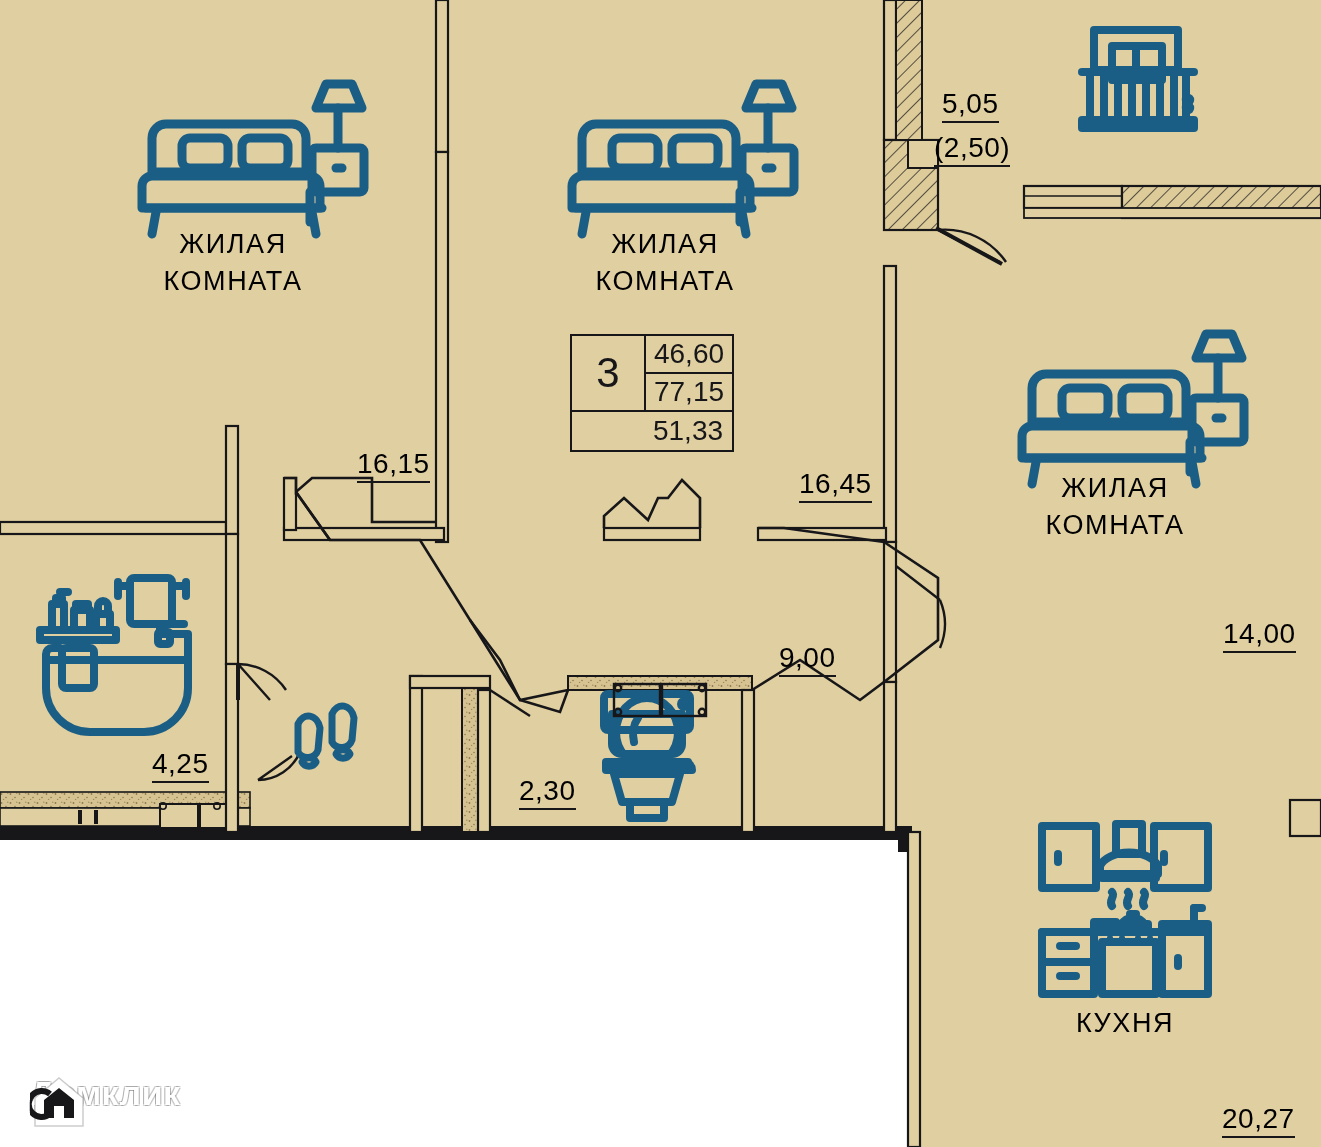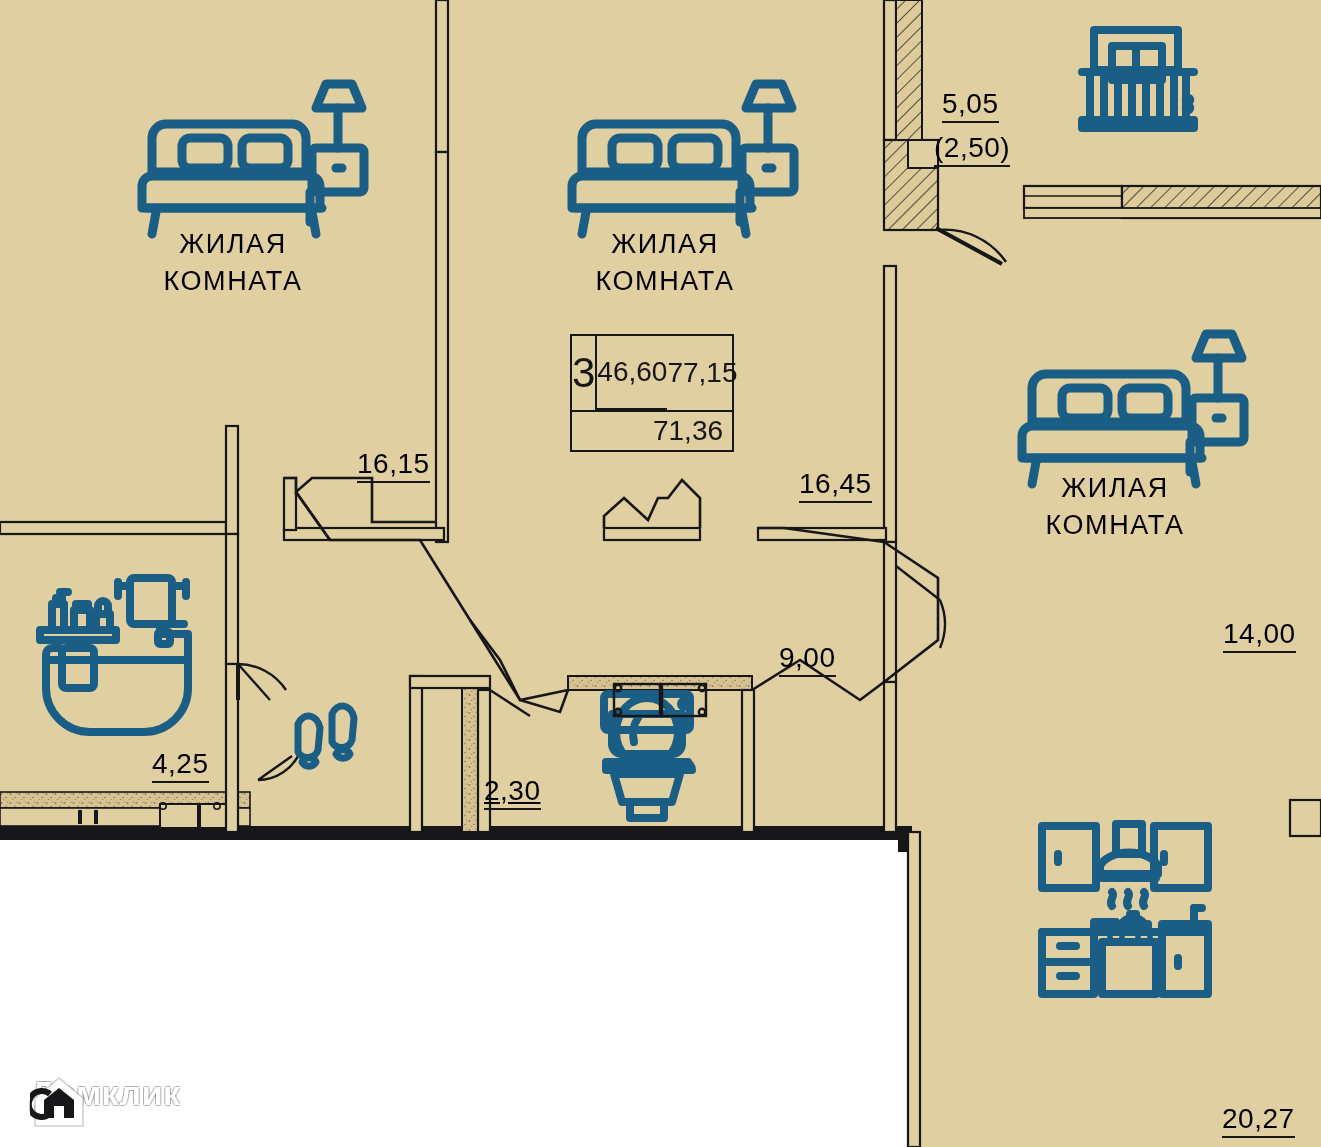--- a/index.html
+++ b/index.html
@@ -54,21 +54,21 @@
     border-right: 2.5px solid #17171a;
     display: flex;
     align-items: center;
     justify-content: center;
     font-size: 42px;
     color: #17171a;
   }
   .infobox .ib-areas {
     flex: 1 1 auto;
     display: flex;
-    flex-direction: row;
+    flex-direction: column;
   }
   .infobox .ib-cell {
     flex: 1 1 0;
     display: flex;
     align-items: center;
     justify-content: center;
     font-size: 28px;
     color: #17171a;
   }
   .infobox .ib-areas .ib-cell:first-child {
@@ -382,49 +382,52 @@
   <div class="txt room-label" style="left:530px; top:226px; width:270px;">
     <div>ЖИЛАЯ</div>
     <div>КОМНАТА</div>
   </div>
 
   <div class="txt room-label" style="left:980px; top:470px; width:270px;">
     <div>ЖИЛАЯ</div>
     <div>КОМНАТА</div>
   </div>
 
+  <div class="txt room-label" style="left:1010px; top:1005px; width:230px;">
+    <div>КУХНЯ</div>
+  </div>
 
   <div class="txt dim" style="left:942px; top:88px;">5,05</div>
   <div class="txt dim" style="left:934px; top:132px;">(2,50)</div>
 
   <div class="txt dim" style="left:357px; top:448px;">16,15</div>
 
   <div class="txt dim" style="left:799px; top:468px;">16,45</div>
 
   <div class="txt dim" style="left:1223px; top:618px;">14,00</div>
 
   <div class="txt dim" style="left:779px; top:618px;margin-top:24px;">9,00</div>
 
   <div class="txt dim" style="left:152px; top:748px;">4,25</div>
 
-  <div class="txt dim" style="left:484px; top:775px;text-decoration:underline;">2,30</div>
+  <div class="txt dim" style="left:519px; top:775px;">2,30</div>
 
   <div class="txt dim" style="left:1222px; top:1103px;">20,27</div>
 
   <div class="infobox" style="left:570px; top:334px; width:164px; height:118px;">
     <div class="ib-top">
       <div class="ib-rooms">3</div>
       <div class="ib-areas">
         <div class="ib-cell">46,60</div>
         <div class="ib-cell">77,15</div>
       </div>
     </div>
     <div class="ib-bottom">
       <div class="ib-spacer"></div>
-      <div class="ib-cell">71,36</div>
+      <div class="ib-cell">51,33</div>
     </div>
   </div>
 
   <div class="logo">
     <svg width="58" height="58" viewBox="0 0 58 58">
       <path d="M5,24 L29,4 L53,24 L53,52 L5,52 Z" fill="#ffffff" stroke="rgba(0,0,0,.2)" stroke-width="1.5"></path>
       <path d="M29,14 L44,26 L44,44 L34,44 L34,32 L24,32 L24,44 L14,44 L14,26 Z" fill="#17171a"></path>
       <path d="M20,20 a13,13 0 1 0 0,20" fill="none" stroke="#17171a" stroke-width="6"></path>
     </svg>
     <span class="logo-text">Домклик</span>

